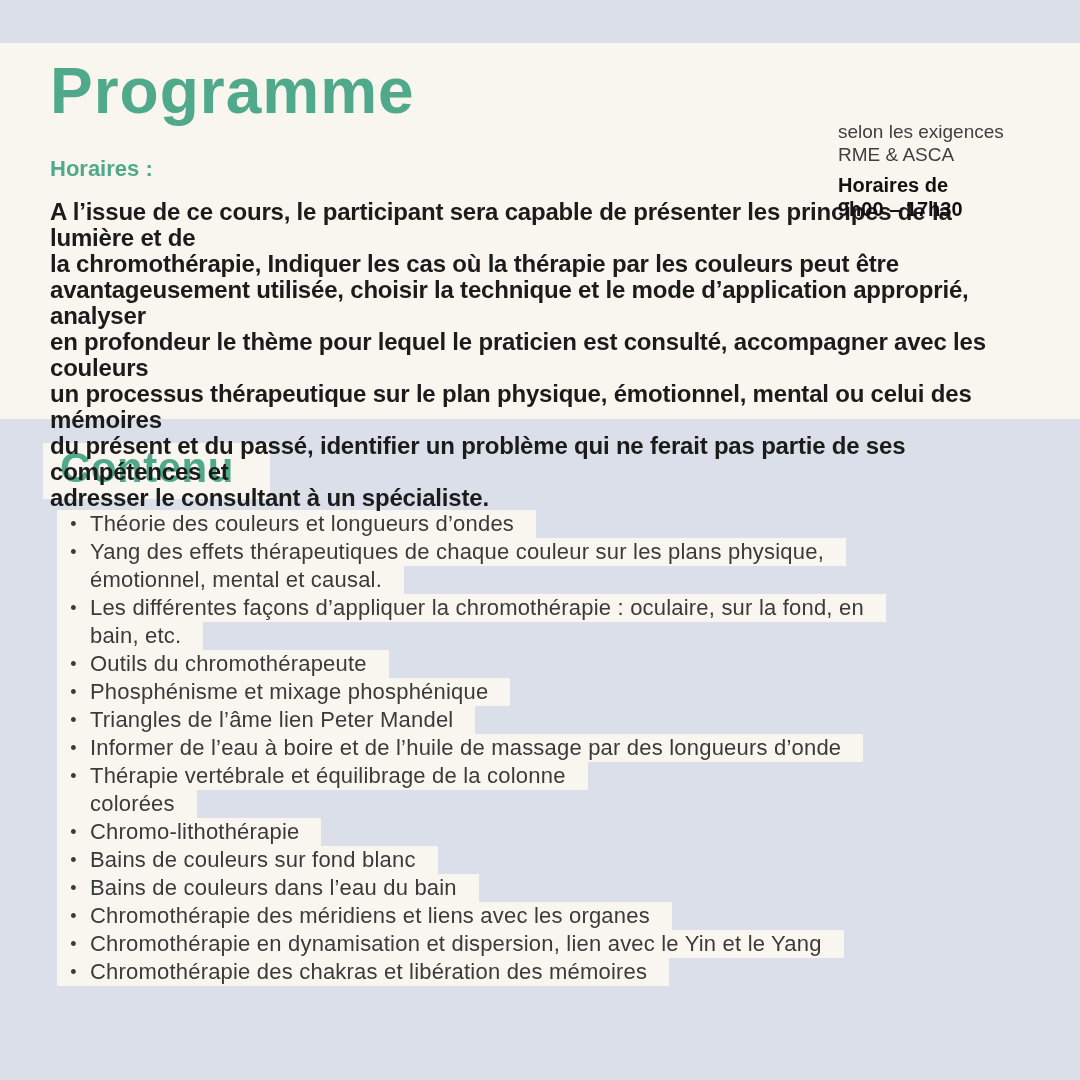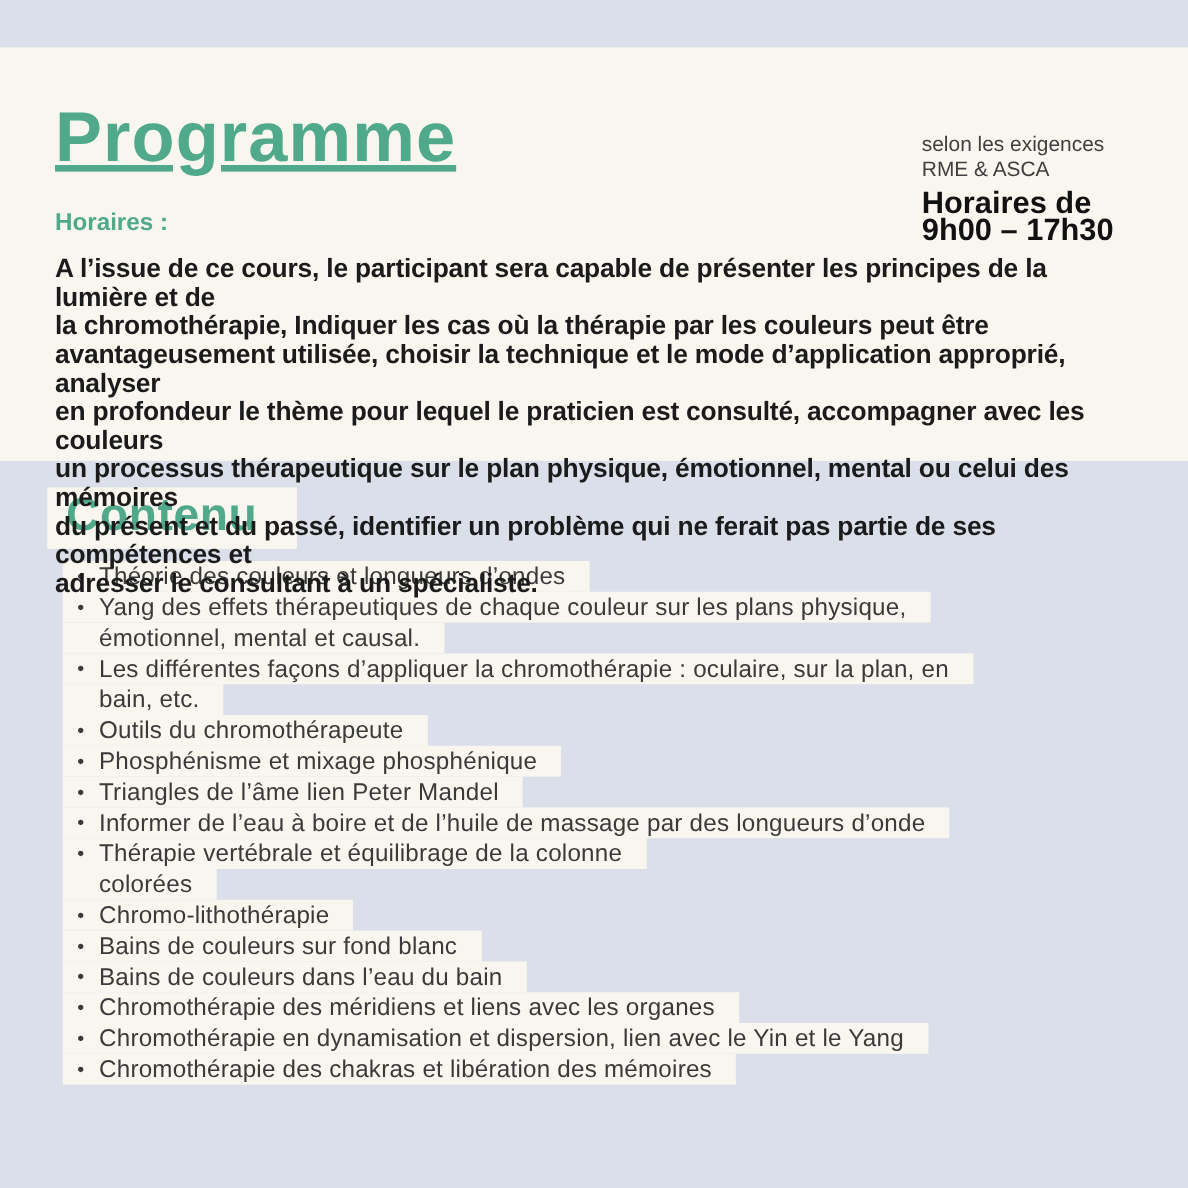--- a/index.html
+++ b/index.html
@@ -24,39 +24,38 @@
     background:var(--lavender);
   }
   .cream-section{
     height:376px;width:100%;
     background:var(--cream);
     padding:0 50px;
     position:relative;
   }
   .page-title{
     margin:0;
-    padding-top:48px;
+    padding-top:15px;
     font-size:64px;
     line-height:66px;
     font-weight:bold;
     letter-spacing:1px;
     color:var(--green);
-    text-decoration:underline;
   }
   .header-right{
     position:absolute;
     left:838px;
     top:77px;
     font-size:19px;
     line-height:23px;
     color:var(--muted);
   }
   .hours{
     margin-top:7px;
-    font-size:28px;
+    font-size:20px;
     line-height:24px;
     font-weight:bold;
     color:#111;
   }
   .objectif-label{
     margin-top:32px;
     font-size:22px;
     font-weight:bold;
     color:var(--green);
   }
@@ -144,21 +143,21 @@
 </div>
 
 <div class="content-section">
   <div class="contenu-box">
     <h2 class="contenu-title">Contenu</h2>
   </div>
   <div class="content-list">
       <div class="list-line"><span class="bullet">•</span><span>Théorie des couleurs et longueurs d’ondes</span></div>
       <div class="list-line"><span class="bullet">•</span><span>Yang des effets thérapeutiques de chaque couleur sur les plans physique,</span></div>
       <div class="list-line cont"><span>émotionnel, mental et causal.</span></div>
-      <div class="list-line"><span class="bullet">•</span><span>Les différentes façons d’appliquer la chromothérapie : oculaire, sur la plan, en</span></div>
+      <div class="list-line"><span class="bullet">•</span><span>Les différentes façons d’appliquer la chromothérapie : oculaire, sur la fond, en</span></div>
       <div class="list-line cont"><span>bain, etc.</span></div>
       <div class="list-line"><span class="bullet">•</span><span>Outils du chromothérapeute</span></div>
       <div class="list-line"><span class="bullet">•</span><span>Phosphénisme et mixage phosphénique</span></div>
       <div class="list-line"><span class="bullet">•</span><span>Triangles de l’âme lien Peter Mandel</span></div>
       <div class="list-line"><span class="bullet">•</span><span>Informer de l’eau à boire et de l’huile de massage par des longueurs d’onde</span></div>
       <div class="list-line"><span class="bullet">•</span><span>Thérapie vertébrale et équilibrage de la colonne</span></div>
       <div class="list-line cont"><span>colorées</span></div>
       <div class="list-line"><span class="bullet">•</span><span>Chromo-lithothérapie</span></div>
       <div class="list-line"><span class="bullet">•</span><span>Bains de couleurs sur fond blanc</span></div>
       <div class="list-line"><span class="bullet">•</span><span>Bains de couleurs dans l’eau du bain</span></div>

